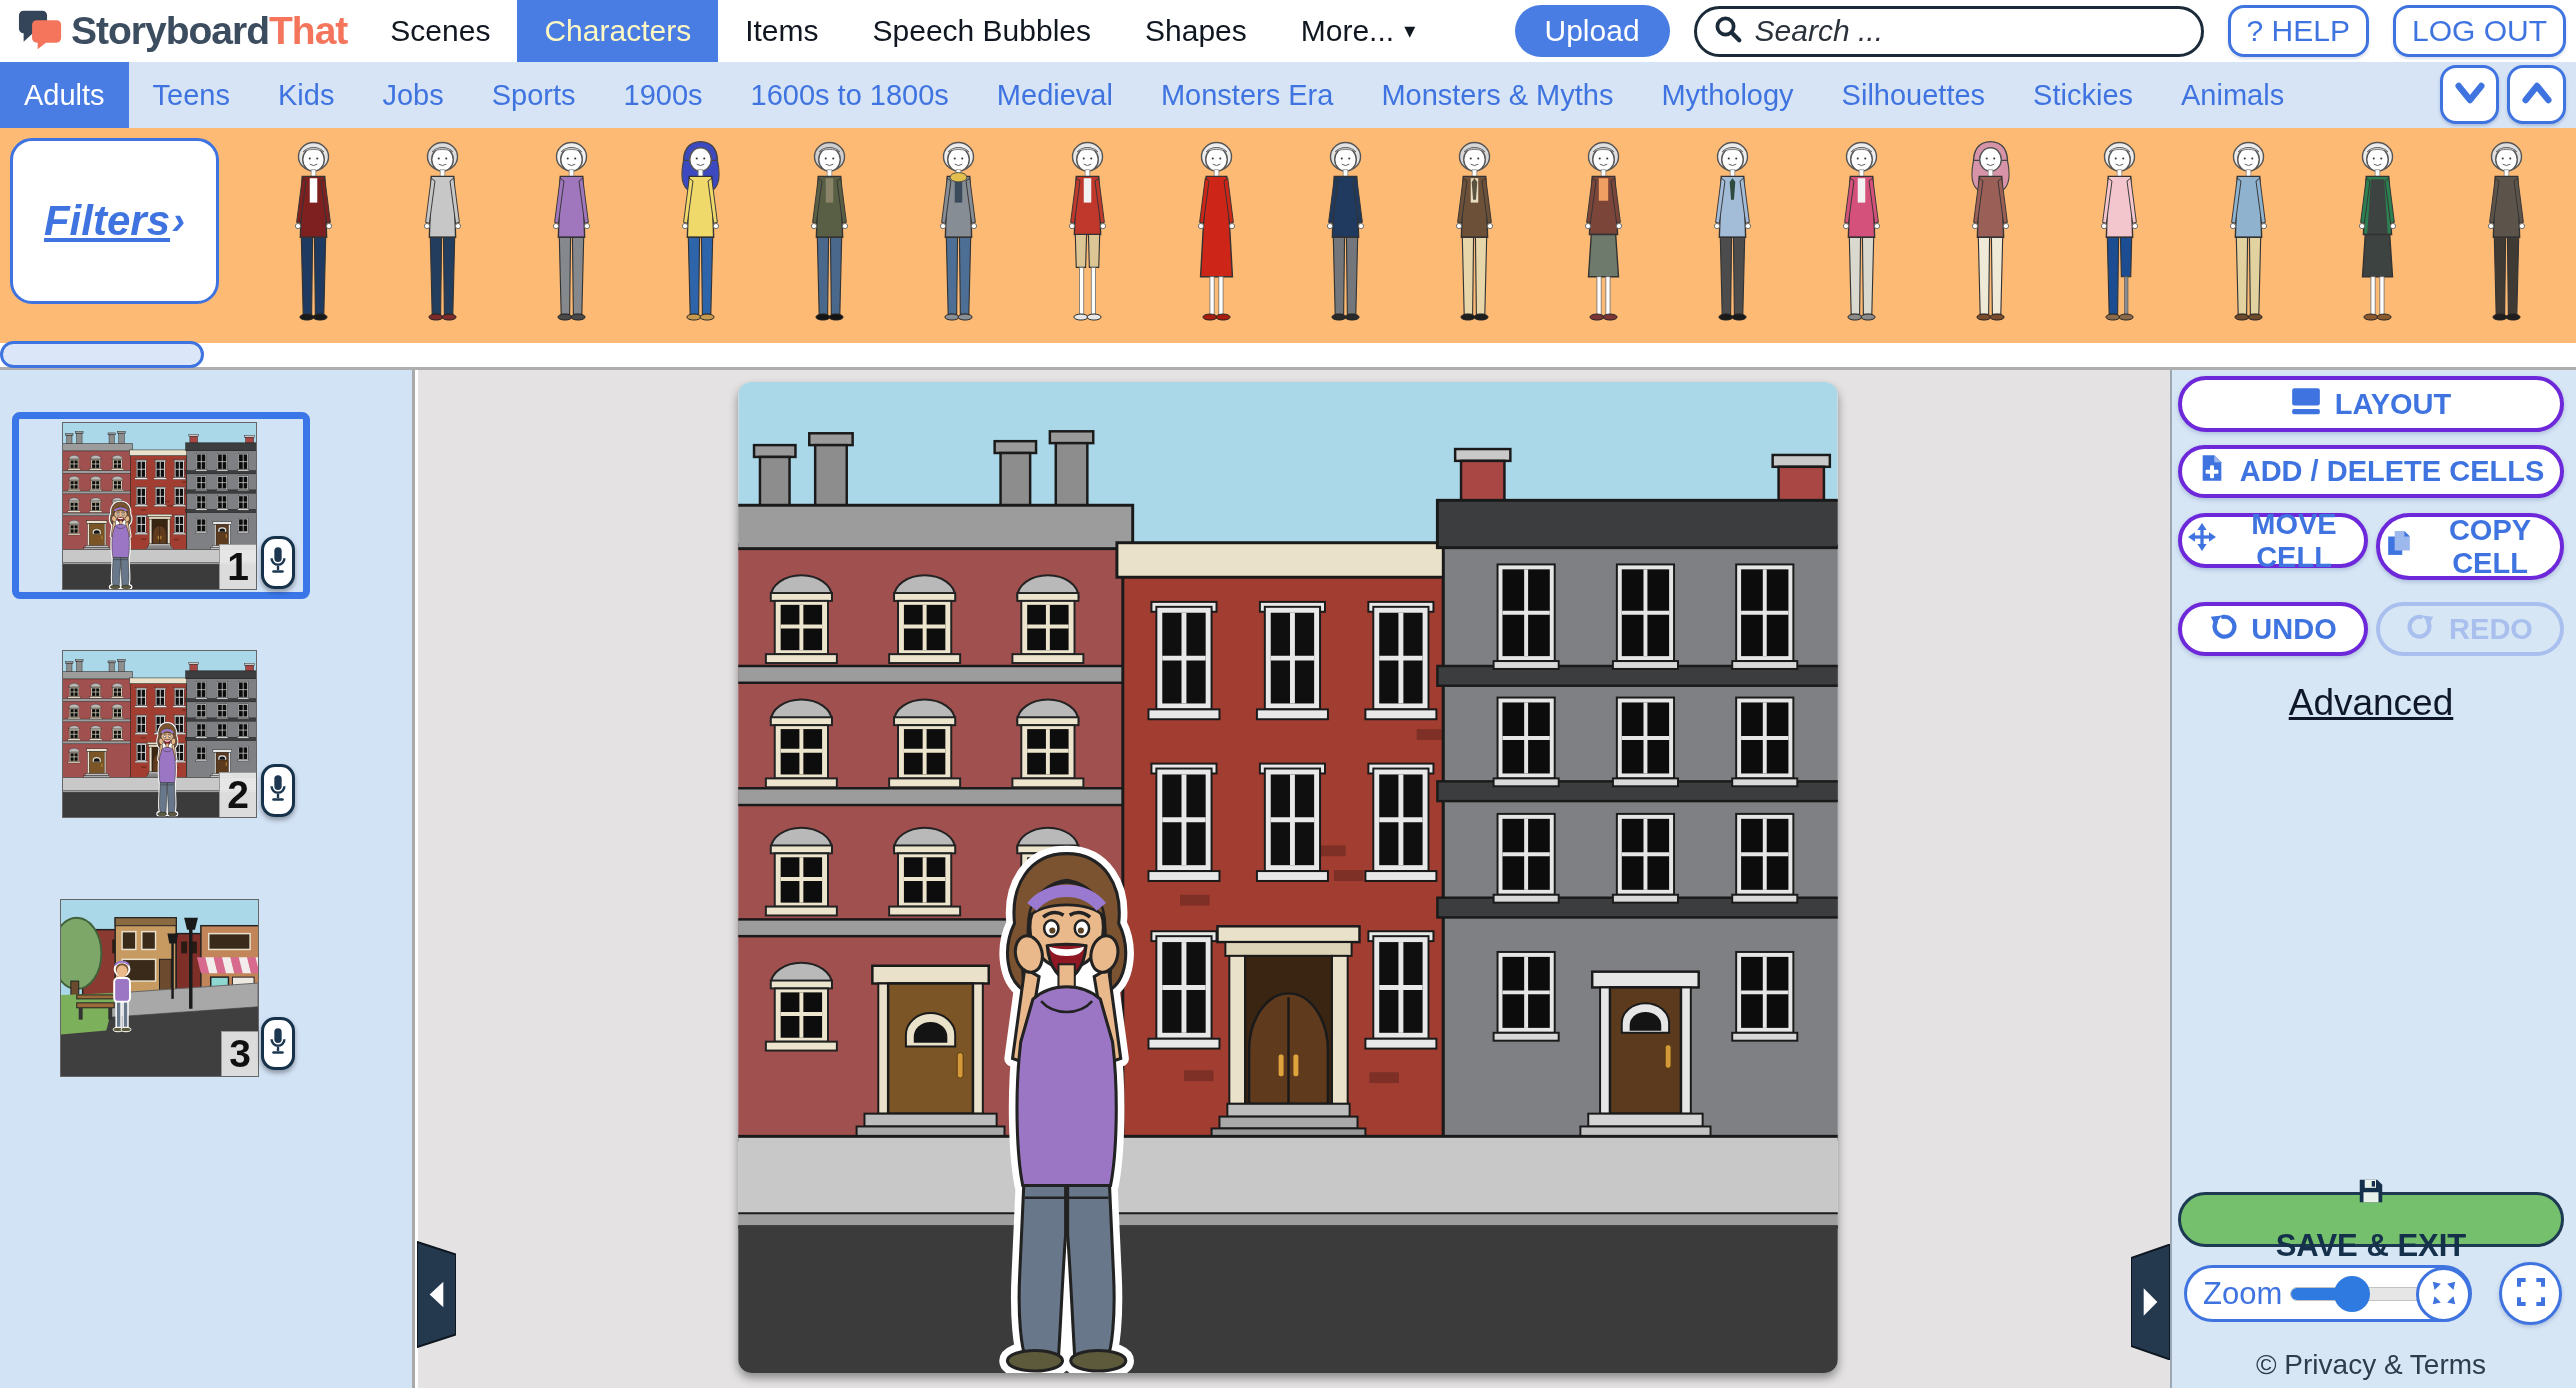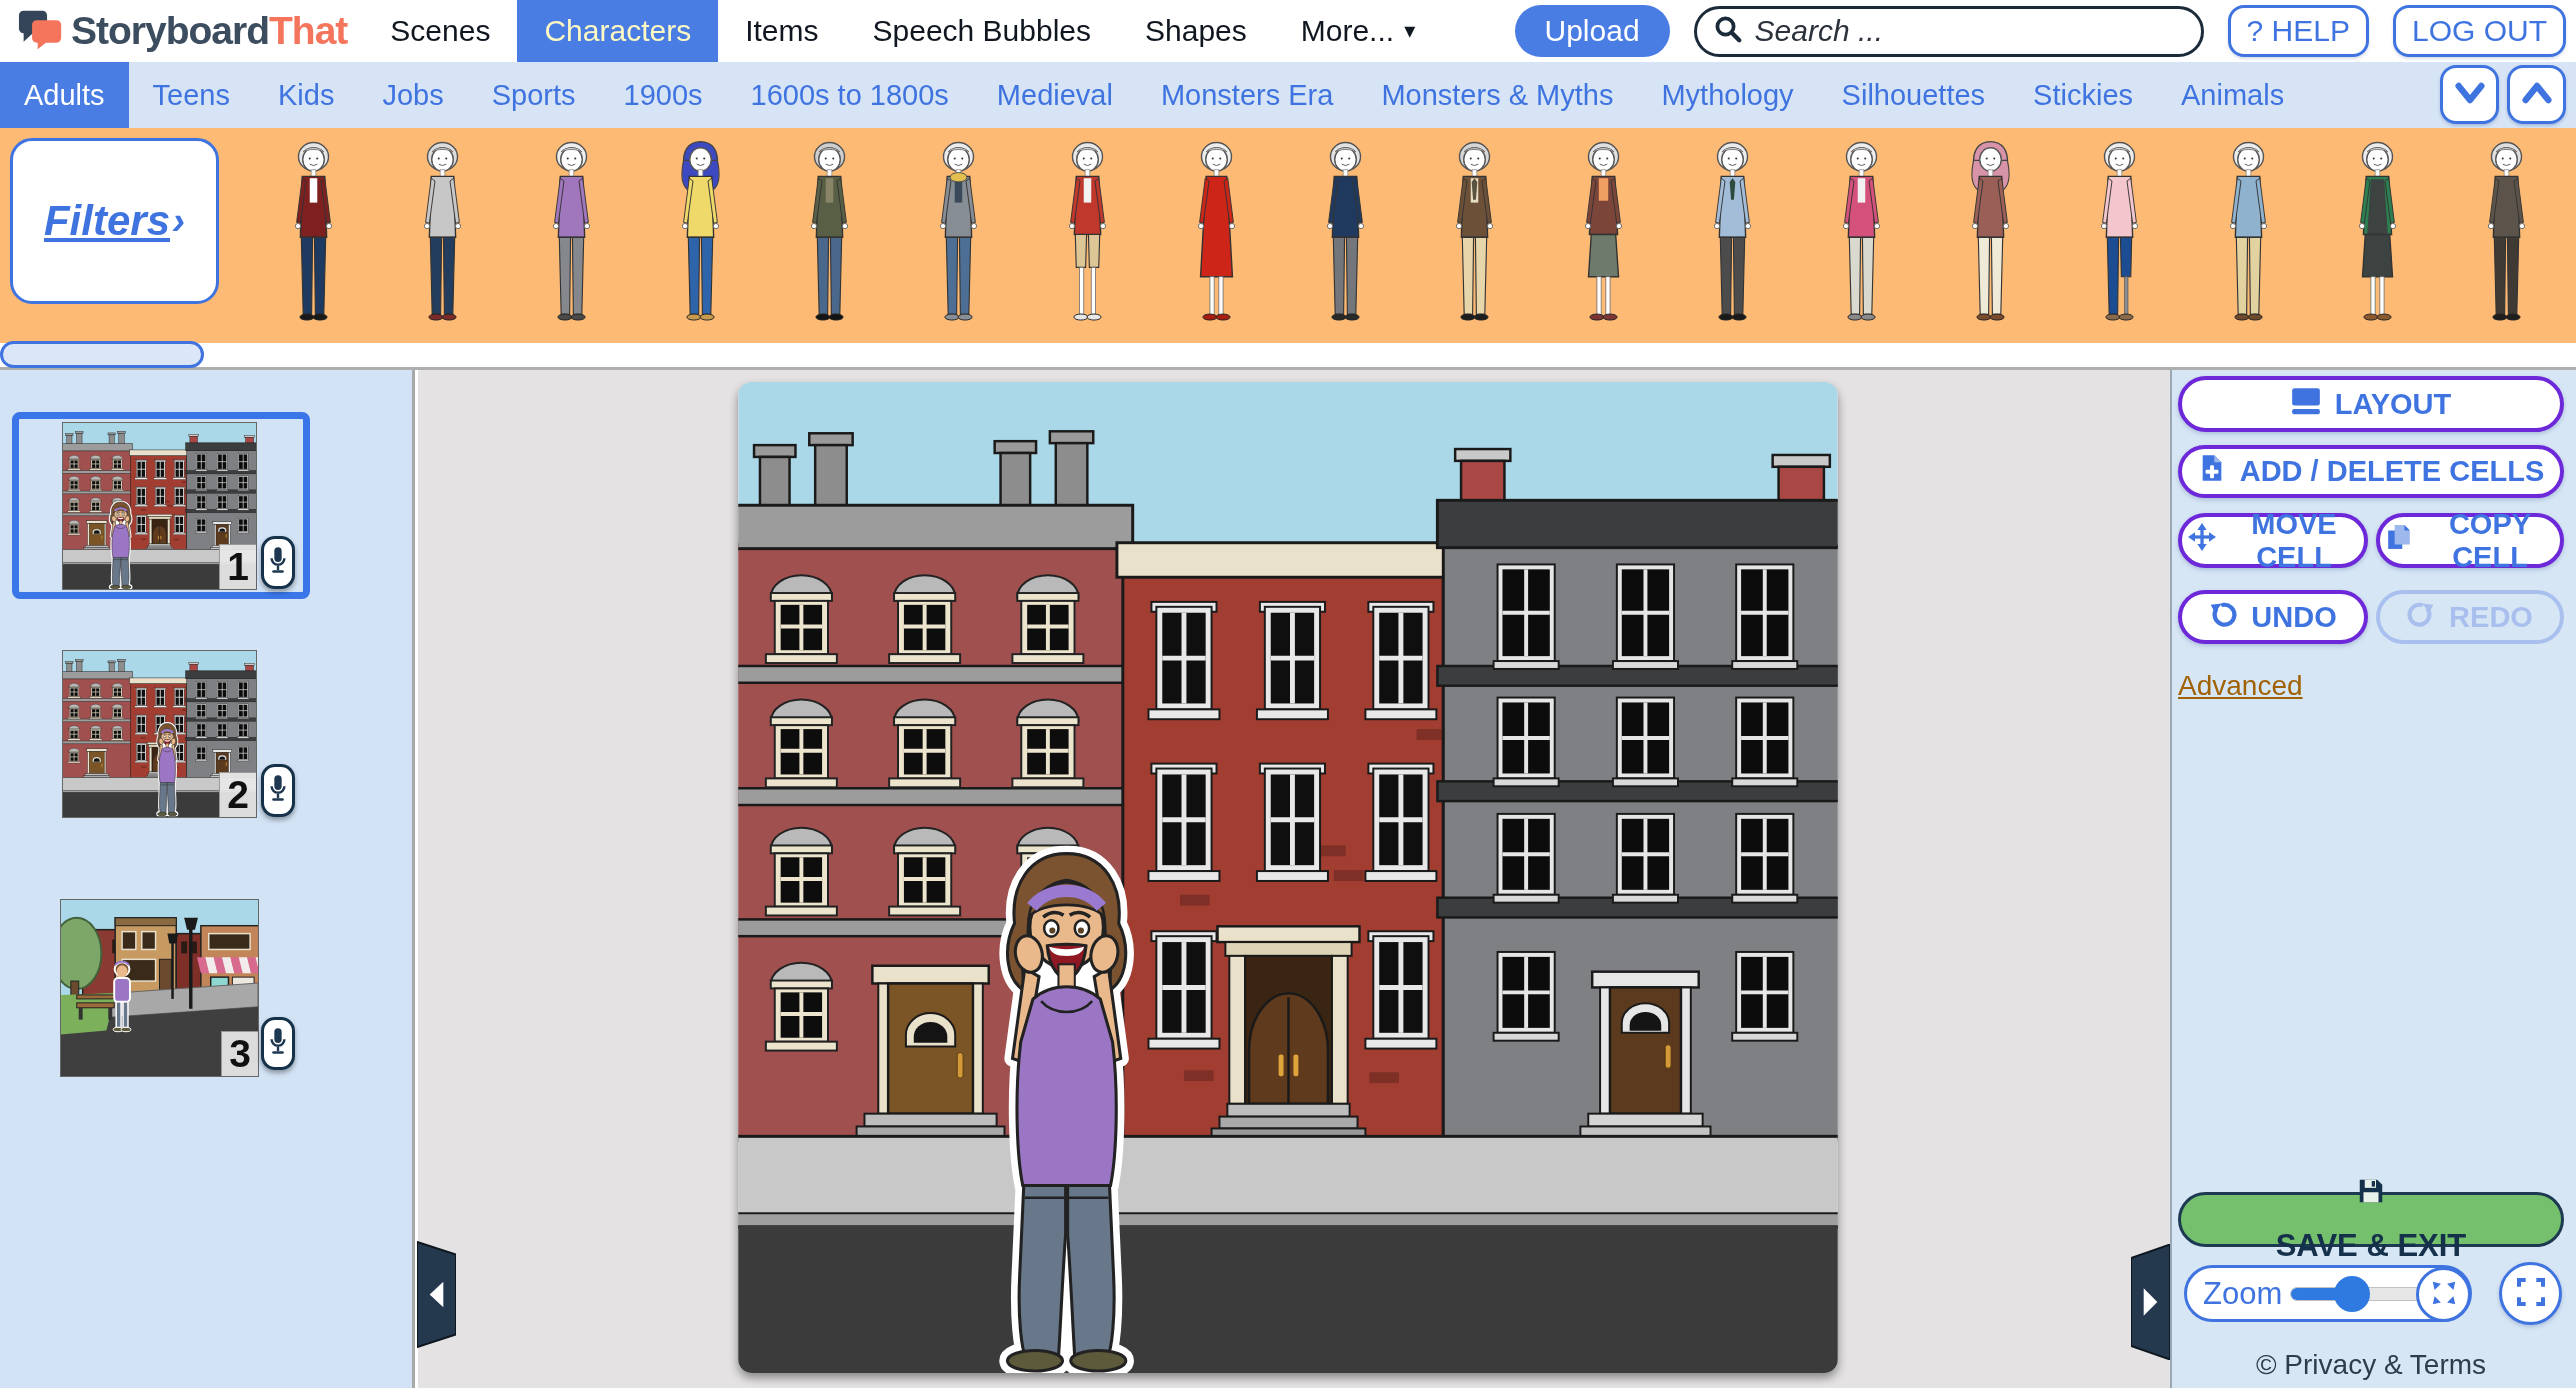--- a/index.html
+++ b/index.html
@@ -55,21 +55,21 @@
 
   
   .canvas{position:absolute;left:320px;top:12px;width:1100px;height:991px;border-radius:14px;overflow:hidden;box-shadow:0 5px 10px rgba(0,0,0,.4);cursor:pointer;}
   .flyout{position:absolute;cursor:pointer;}
 
   
   .rp{position:absolute;left:6px;right:12px;top:6px;}
   .pill{display:flex;align-items:center;justify-content:center;gap:14px;border:4px solid #6d28d9;border-radius:985px;background:#fff;color:#3f74e0;font-size:29px;font-weight:700;cursor:pointer;box-shadow:0 2px 4px rgba(40,70,140,.25);}
   .pill.disabled{background:transparent;border-color:#a9c0ee;color:#a9c0ee;box-shadow:none;cursor:default;}
   .row2{display:flex;justify-content:space-between;}
-  .advanced{margin-top:26px;text-align:left;font-size:28px;color:#a16207;text-decoration:underline;cursor:pointer;}
+  .advanced{margin-top:26px;text-align:center;font-size:37px;color:#0f172a;text-decoration:underline;cursor:pointer;}
   .rp-bottom{position:absolute;left:6px;right:12px;bottom:8px;height:189px;}
   .save-btn{position:absolute;left:0;right:0;top:0;height:55px;border:3px solid #1d3a52;border-radius:985px;background:#74c06c;color:#14304a;font-size:31px;font-weight:700;display:flex;align-items:center;justify-content:center;gap:14px;cursor:pointer;flex-direction:column;}
   .zoomrow{position:absolute;left:0;top:73px;height:59px;width:100%;}
   .zoom-pill{position:absolute;left:6px;top:0;width:288px;height:57px;border:3px solid #3f74e0;border-radius:985px;background:#fff;display:flex;align-items:center;padding:0 10px 0 16px;}
   .zoom-label{font-size:31px;color:#3f74e0;margin-right:8px;}
   .ztrack{position:relative;width:144px;height:14px;border-radius:7px;background:#e6e6e6;border:1px solid #c2c2c2;}
   .zfill{position:absolute;left:0;top:0;height:100%;width:57px;border-radius:7px;background:#2f7ae0;}
   .zthumb{position:absolute;left:43px;top:-12px;width:36px;height:36px;border-radius:50%;background:#2f7ae0;cursor:pointer;}
   .fit-btn{position:absolute;right:-2px;top:-1px;width:55px;height:55px;border:3px solid #3f74e0;border-radius:50%;background:#fff;display:flex;align-items:center;justify-content:center;cursor:pointer;}
   .fs-btn{position:absolute;right:2px;top:-3px;width:63px;height:63px;border:3px solid #3f74e0;border-radius:50%;background:#fff;display:flex;align-items:center;justify-content:center;cursor:pointer;box-shadow:0 2px 4px rgba(40,70,140,.25);}
@@ -971,21 +971,21 @@
                     <polygon points="12,0 16,6 8,6"></polygon>
                     <polygon points="12,24 16,18 8,18"></polygon>
                     <polygon points="0,12 6,8 6,16"></polygon>
                     <polygon points="24,12 18,8 18,16"></polygon>
                     <rect x="10.6" y="5" width="2.8" height="14"></rect>
                     <rect x="5" y="10.6" width="14" height="2.8"></rect>
                   </g>
                 </svg></span>
             <span>MOVE CELL</span>
           </button>
-          <button class="pill" style="width:188px;height:55px;">
+          <button class="pill" style="width:188px;height:67px;">
             <span><svg width="26" height="28" viewBox="0 0 24 24">
                   <rect x="2" y="6" width="13" height="17" fill="#3f74e0"></rect>
                   <path d="M8,1 h9 l5,5 v13 h-14 z" fill="#9db8ec"></path>
                   <path d="M17,1 l5,5 h-5 z" fill="#3f74e0"></path>
                 </svg></span>
             <span>COPY CELL</span>
           </button>
         </div>
         <div class="row2" style="margin-top:22px;">
           <button class="pill" style="width:190px;height:54px;">

